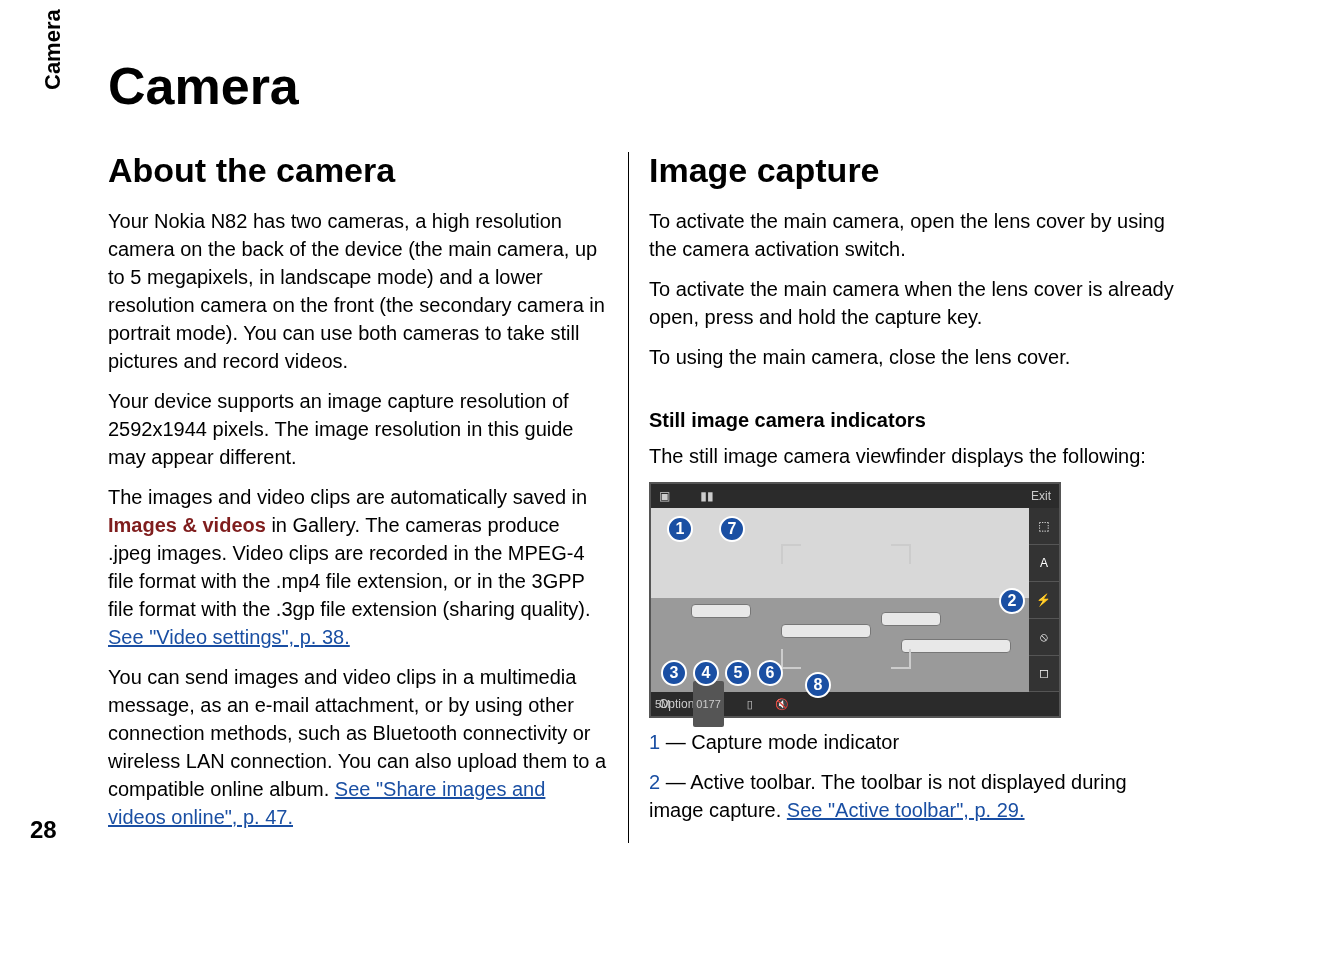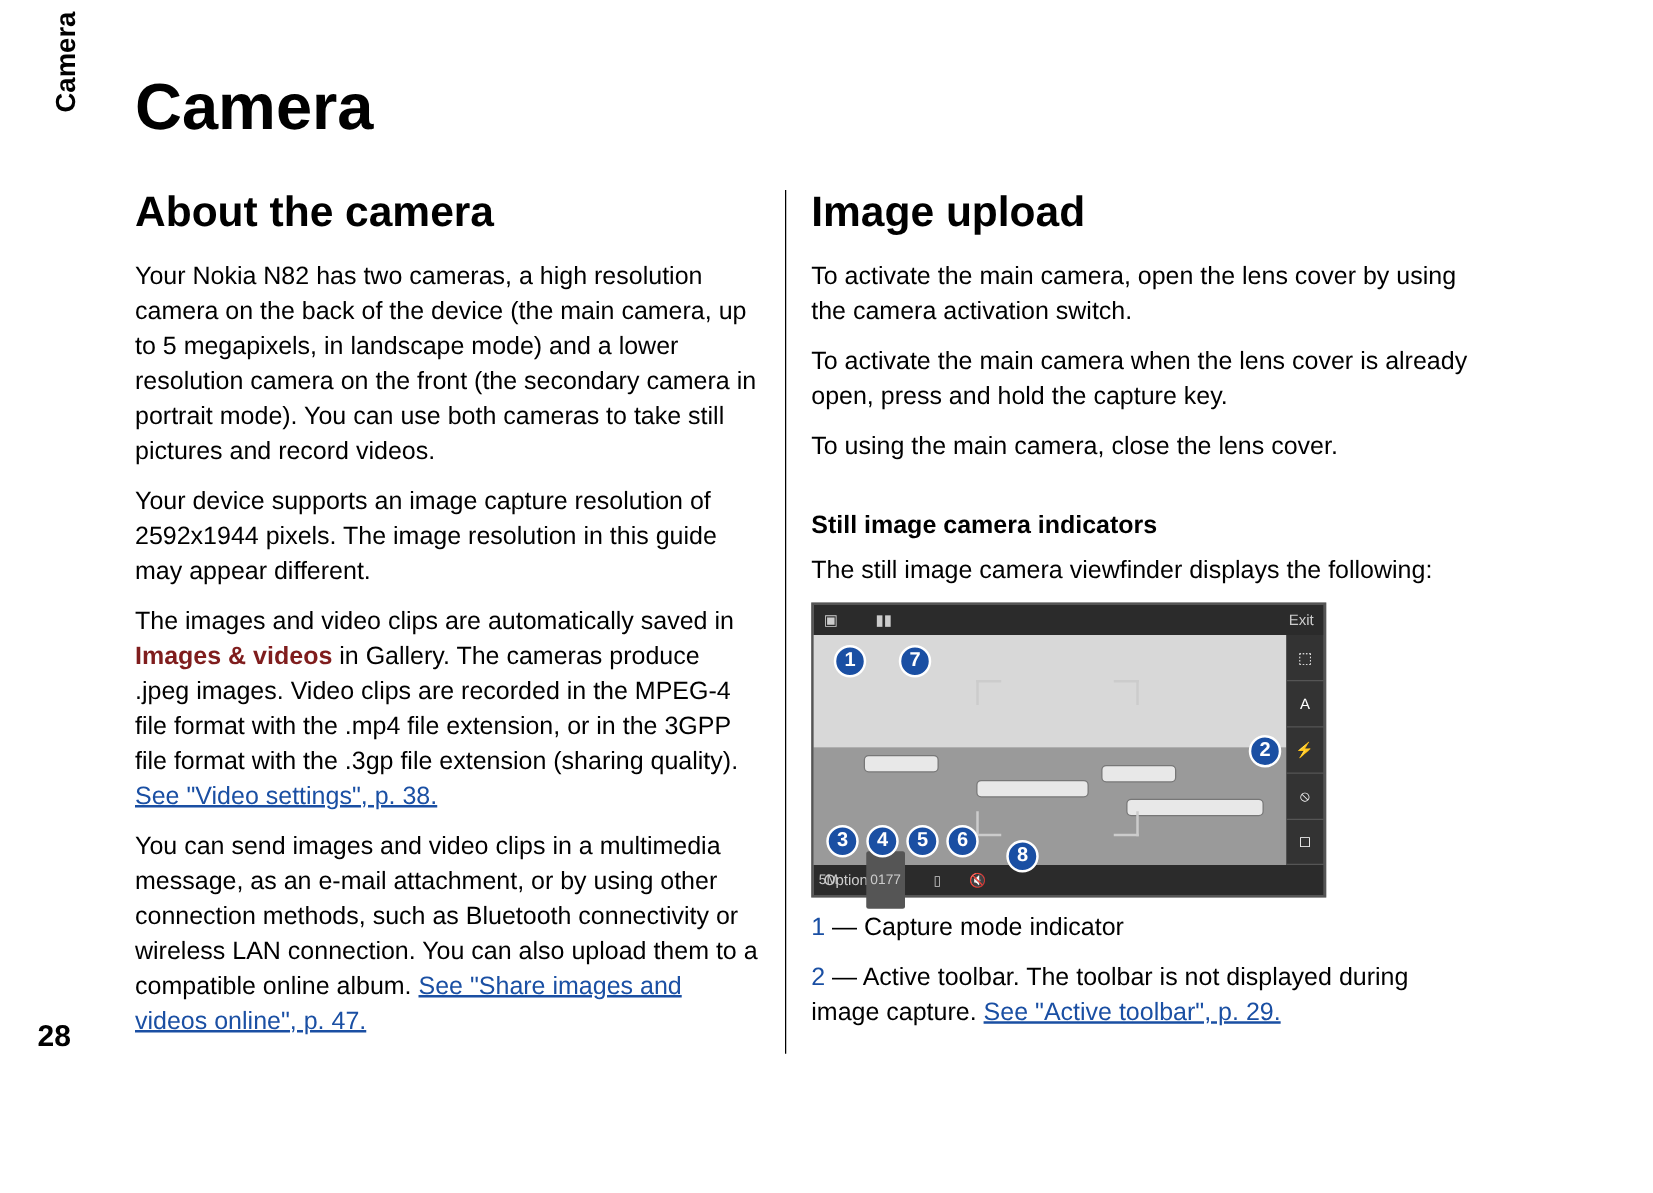--- a/index.html
+++ b/index.html
@@ -134,21 +134,21 @@
     <p>Your device supports an image capture resolution of 2592x1944 pixels. The image resolution in this guide may appear different.</p>
     <p>
       <span>The images and video clips are automatically saved in </span><span class="gray-bold">Images &amp; videos</span><span> in Gallery. The cameras produce .jpeg images. Video clips are recorded in the MPEG-4 file format with the .mp4 file extension, or in the 3GPP file format with the .3gp file extension (sharing quality). </span><a href="#" class="link">See "Video settings", p. 38.</a>
     </p>
     <p>
       <span>You can send images and video clips in a multimedia message, as an e-mail attachment, or by using other connection methods, such as Bluetooth connectivity or wireless LAN connection. You can also upload them to a compatible online album. </span><a href="#" class="link">See "Share images and videos online", p. 47.</a>
     </p>
   </div>
 
   <div class="col right">
-    <h2>Image upload</h2>
+    <h2>Image capture</h2>
     <p>To activate the main camera, open the lens cover by using the camera activation switch.</p>
     <p>To activate the main camera when the lens cover is already open, press and hold the capture key.</p>
     <p>To using the main camera, close the lens cover.</p>
     <h3>Still image camera indicators</h3>
     <p>The still image camera viewfinder displays the following:</p>
 
     <div class="viewfinder">
       <div class="sky"></div>
       <div class="sea"></div>
       <div class="boat" style="top:120px; left:40px; width:60px;"></div>

